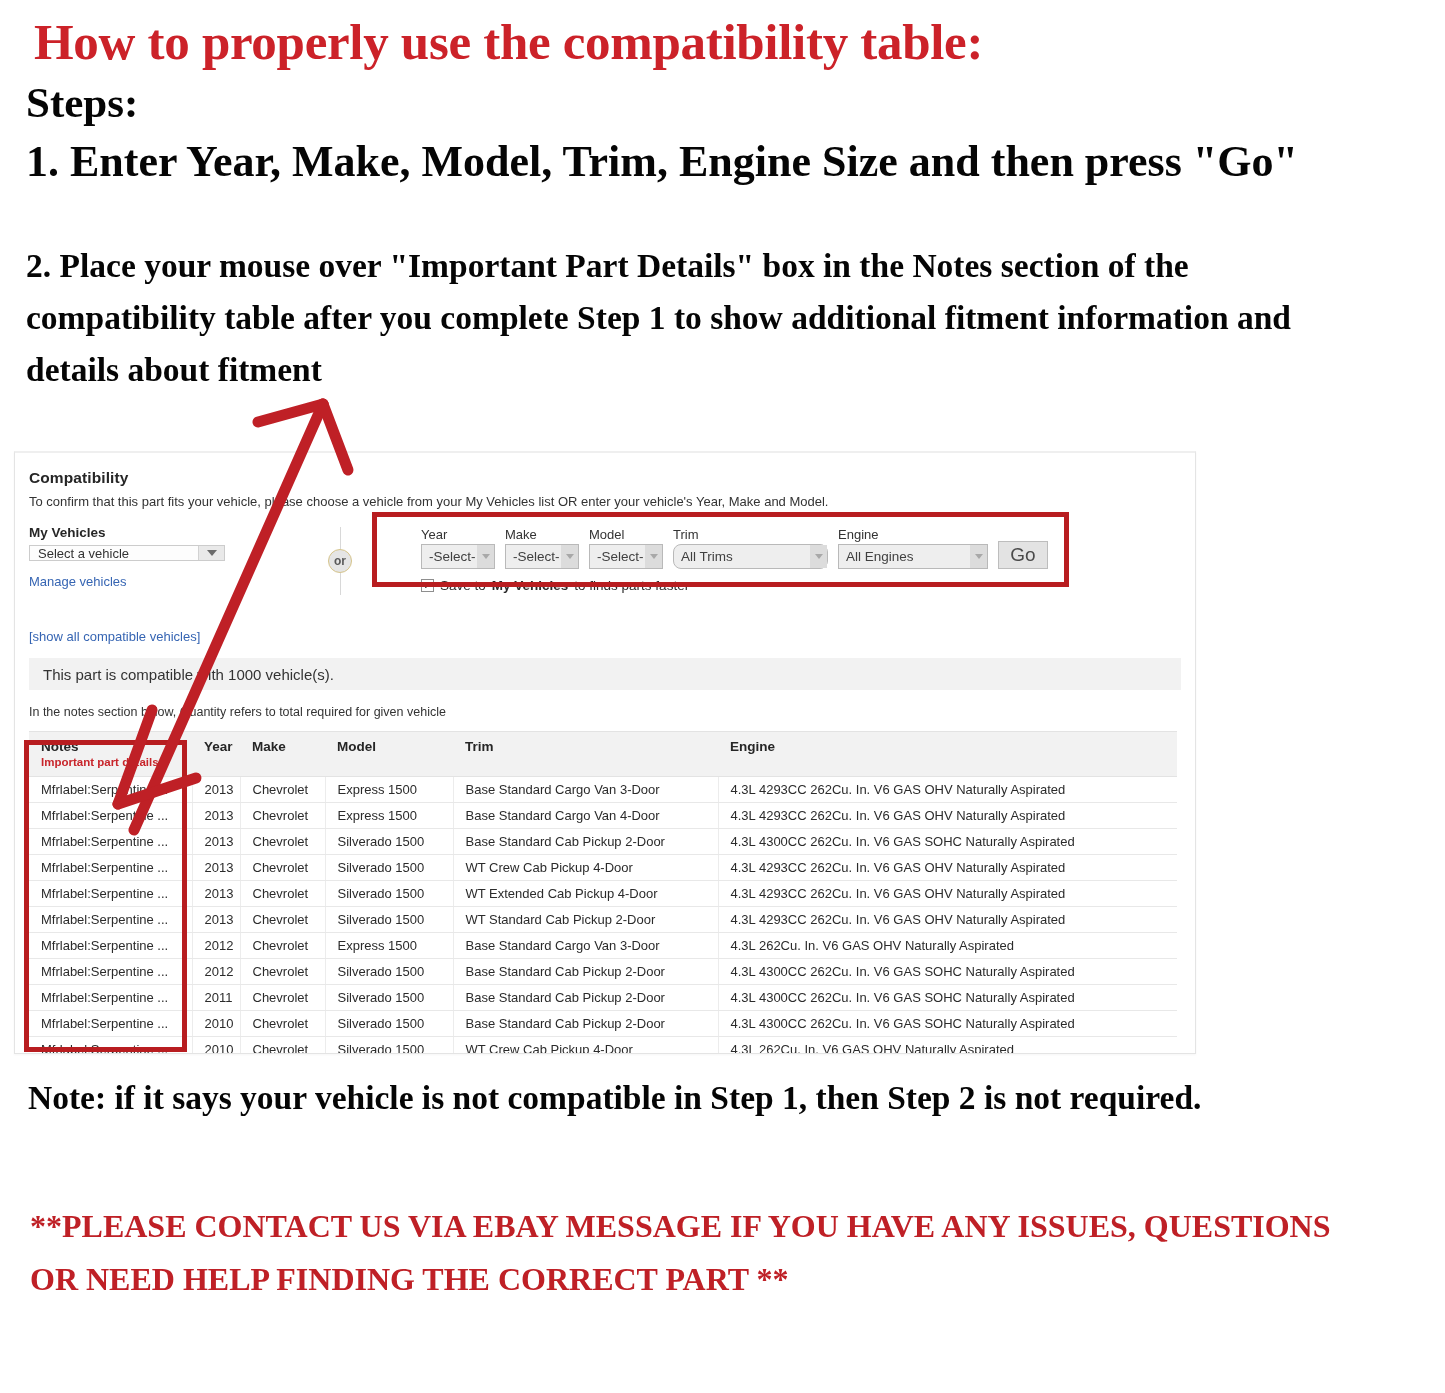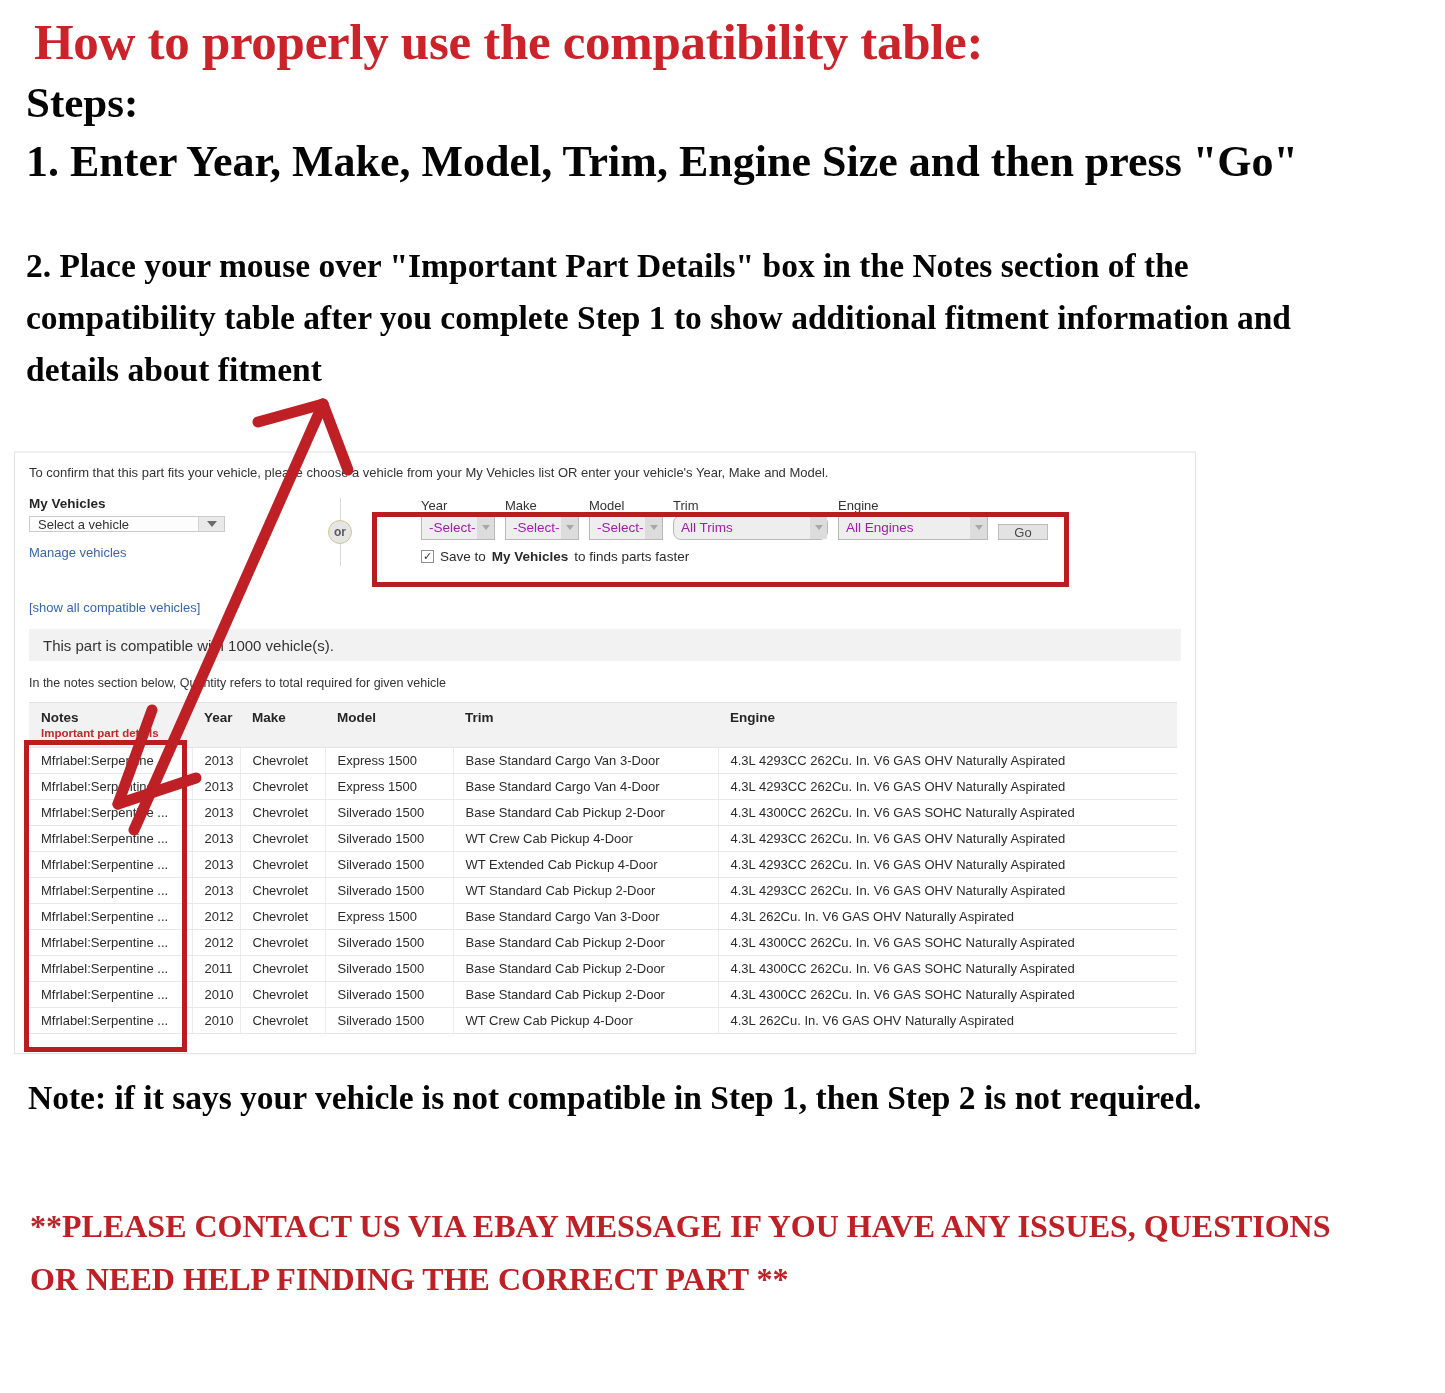--- a/index.html
+++ b/index.html
@@ -132,42 +132,42 @@
     flex: 1;
   }
   .form-row { display: flex; align-items: flex-end; gap: 10px; }
   .fld { display: flex; flex-direction: column; }
   .fld-label { font-size: 13px; color: #333; margin-bottom: 2px; }
   .sel {
     height: 25px;
     border: 1px solid #b9b9b9;
     background: #eeeeee;
     display: flex; align-items: center;
-    font-size: 13.5px; color: #a21caf;
+    font-size: 13.5px; color: #404040;
     padding: 0 0 0 7px;
     position: relative;
   }
   .sel .arw {
     margin-left: auto; width: 17px; height: 100%;
     background: #dcdcdc;
     display: flex; align-items: center; justify-content: center;
   }
   .caret-sm {
     width: 0; height: 0;
     border-left: 4px solid transparent;
     border-right: 4px solid transparent;
     border-top: 5px solid #a8a8a8;
   }
   .w-select { width: 74px; }
   .w-trim { width: 155px; border-radius: 8px; }
   .w-engine { width: 150px; }
   .go-btn {
-    width: 50px; height: 16px;
+    width: 50px; height: 28px;
     background: #e3e3e3; border: 1px solid #bdbdbd;
-    font-size: 13px; color: #4a4a4a;
+    font-size: 19px; color: #4a4a4a;
     display: flex; align-items: center; justify-content: center;
     cursor: pointer;
   }
   .save-row {
     display: flex; align-items: center; margin-top: 9px; gap: 6px;
     font-size: 13.5px; color: #2b2b2b;
   }
   .chk {
     width: 13px; height: 13px; border: 1px solid #8e8e8e; background: #fff;
     display: flex; align-items: center; justify-content: center;
@@ -266,20 +266,21 @@
 <div class="hdr-wrap">
   <h1 class="title-red">How to properly use the compatibility table:</h1>
   <div class="steps-label">Steps:</div>
   <div class="step-one">1. Enter Year, Make, Model, Trim, Engine Size and then press "Go"</div>
   <div class="step-two">2. Place your mouse over "Important Part Details" box in the Notes section of the compatibility table after you complete Step 1 to show additional fitment information and details about fitment</div>
 </div>
 
 <div class="compat-panel">
   <div class="compat-inner">
 
+    <div class="compat-title">Compatibility</div>
     <div class="compat-sub">To confirm that this part fits your vehicle, please choose a vehicle from your My Vehicles list OR enter your vehicle's Year, Make and Model.</div>
 
     <div class="compat-cols">
 
       <div class="myveh-col">
         <div class="myveh-label">My Vehicles</div>
         <div class="veh-select">
           <span>Select a vehicle</span>
           <span class="caret-box">
               <i class="caret-dn"></i>

